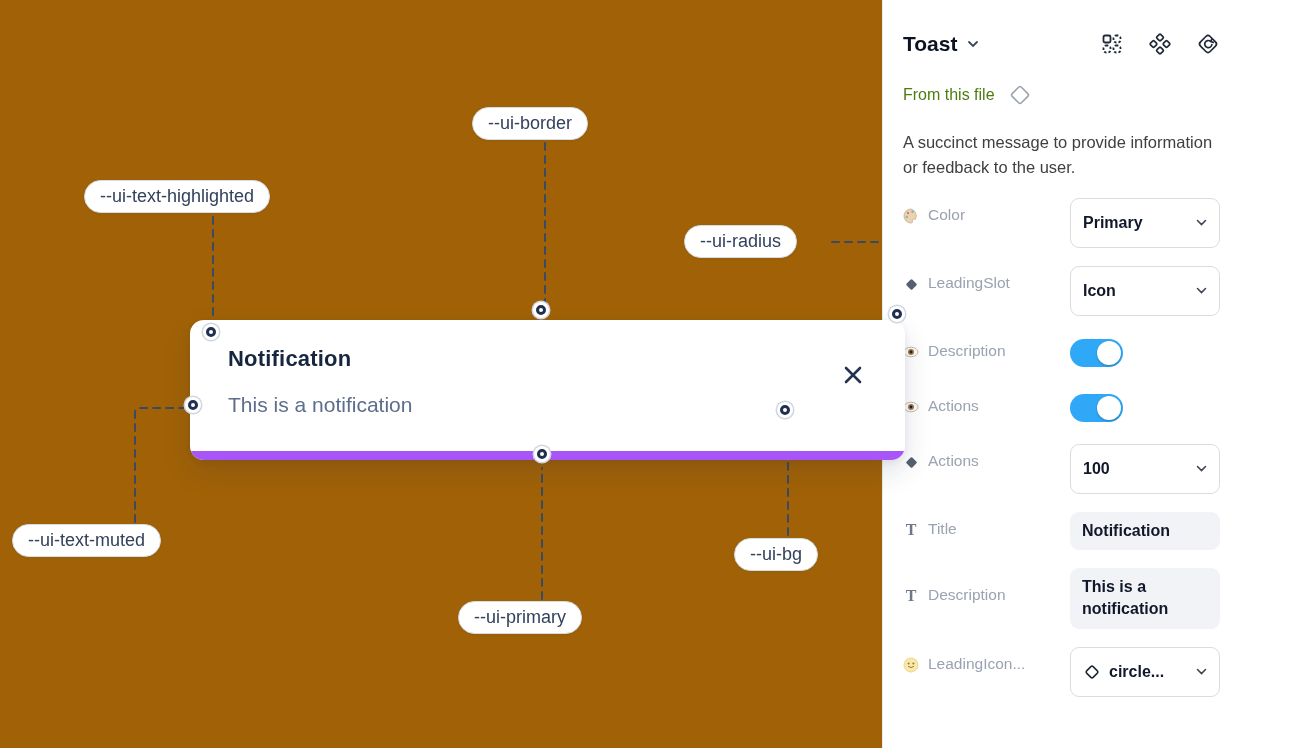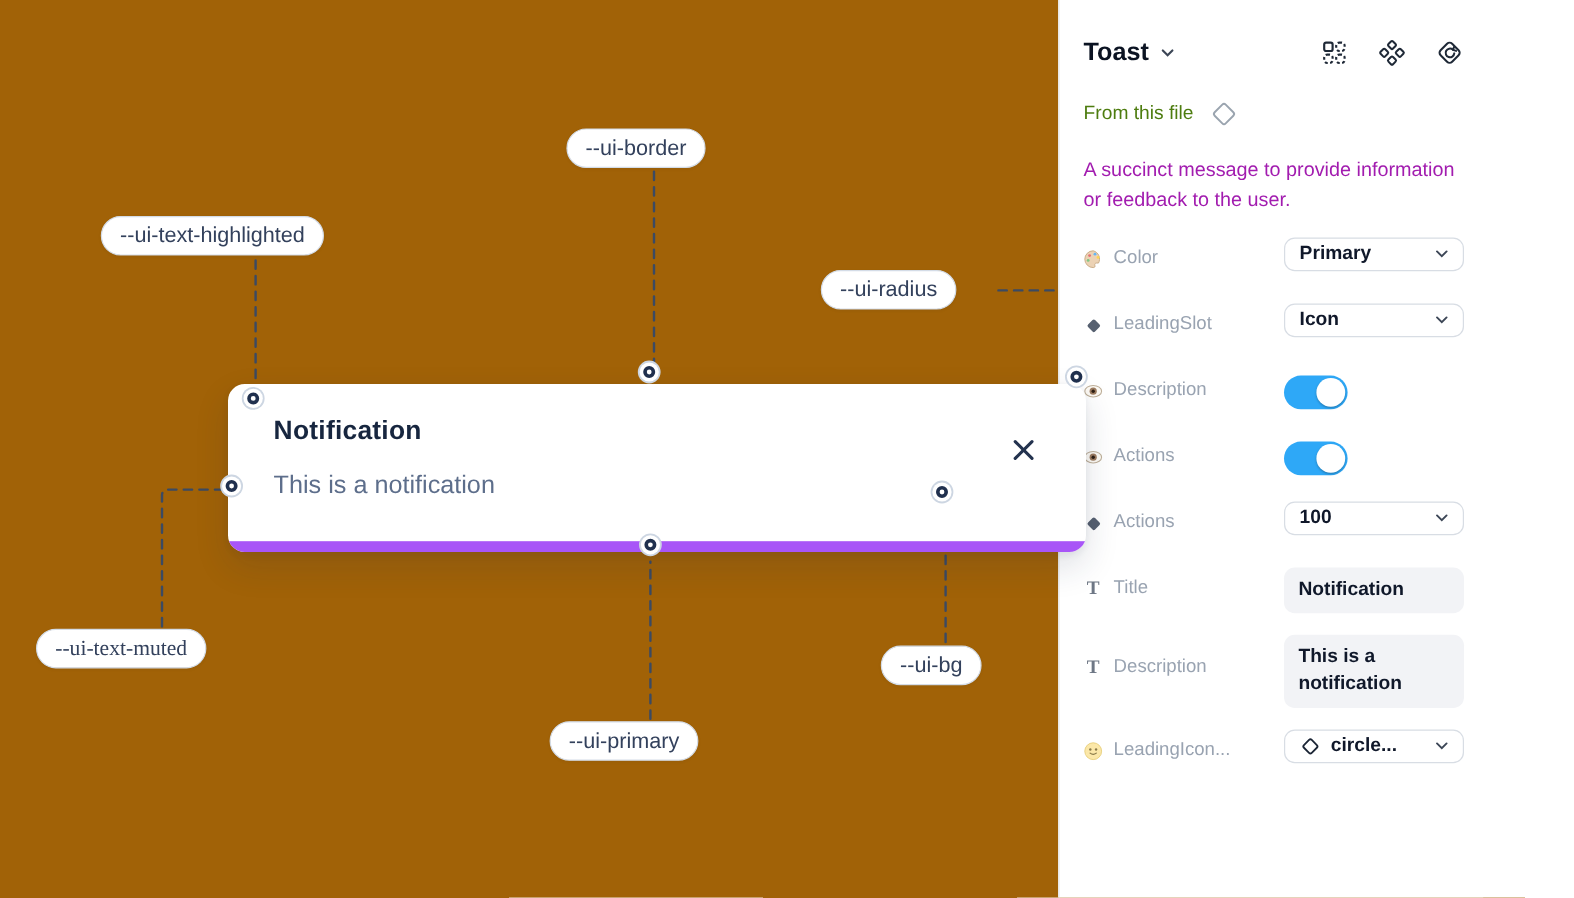--- a/index.html
+++ b/index.html
@@ -48,33 +48,33 @@
   }
   .panel-header { display:flex; align-items:center; }
   .panel-title { font-size:21px; font-weight:700; color:#0b1322; margin:0; }
   .title-chevron { margin-left:10px; display:flex; align-items:center; cursor:pointer; }
   .header-icons { margin-left:auto; display:flex; gap:24px; align-items:center; }
   .header-icons .hicon { display:flex; cursor:pointer; }
 
   .source-row { display:flex; align-items:center; gap:10px; margin-top:24px;
     font-size:16px; color:#4d7c0f; }
 
-  .component-desc { margin-top:20px; font-size:16.5px; color:#a21caf; line-height:1.5; }
+  .component-desc { margin-top:20px; font-size:16.5px; color:#404040; line-height:1.5; }
 
   .prop-row { display:flex; align-items:flex-start; justify-content:space-between;
     margin-top:18px; min-height:37px; }
   .prop-label { display:flex; align-items:flex-end; gap:9px; color:#99a3b1;
     font-size:15.5px; margin-top:8px; white-space:nowrap; }
   .prop-label .picon { display:flex; width:16px; justify-content:center; flex:0 0 auto; }
   .t-glyph { font-family:"Liberation Serif", serif; font-weight:700; font-size:16px;
     color:#6e7785; line-height:1; }
 
   .control { width:150px; flex:0 0 auto; }
   .select {
-    display:flex; align-items:center; width:150px; height:28px; padding:0 12px;
+    display:flex; align-items:center; width:150px; height:50px; padding:0 12px;
     border:1px solid #d8dde4; border-radius:9px; background:#fff; cursor:pointer;
     font-size:16px; font-weight:700; color:#10182a;
   }
   .select .sel-text { overflow:hidden; text-overflow:ellipsis; white-space:nowrap; }
   .select .chev { margin-left:auto; display:flex; }
   .sel-diamond { display:flex; margin-right:8px; flex:0 0 auto; }
 
   .textfield {
     width:150px; background:#f2f3f6; border-radius:9px; padding:8px 12px;
     font-size:16px; font-weight:700; color:#10182a; line-height:1.4; cursor:text;
@@ -95,21 +95,21 @@
     <path d="M213 217 V 324"></path>
     <path d="M832 242 H 896 Q 901 242 901 247 V 306"></path>
     <path d="M135 522 V 413 Q 135 408 140 408 H 185"></path>
     <path d="M542 599 V 468"></path>
     <path d="M788 535 V 426"></path>
   </svg>
 
   <div class="pill" style="left:472px; top:107px;">--ui-border</div>
   <div class="pill" style="left:84px; top:180px;">--ui-text-highlighted</div>
   <div class="pill" style="left:684px; top:225px;">--ui-radius</div>
-  <div class="pill" style="left:30px; top:524px;font-family:Liberation Serif, serif;">--ui-text-muted</div>
+  <div class="pill" style="left:12px; top:524px;">--ui-text-muted</div>
   <div class="pill" style="left:458px; top:601px;">--ui-primary</div>
   <div class="pill" style="left:734px; top:538px;">--ui-bg</div>
 
   <div class="toast-card">
     <div class="toast-title">Notification</div>
     <div class="toast-desc">This is a notification</div>
     <div class="toast-close">
       <svg width="22" height="22" viewBox="0 0 22 22" stroke="#24334f" stroke-width="2.6" stroke-linecap="round">
         <line x1="4" y1="4" x2="18" y2="18"></line>
           <line x1="18" y1="4" x2="4" y2="18"></line>

